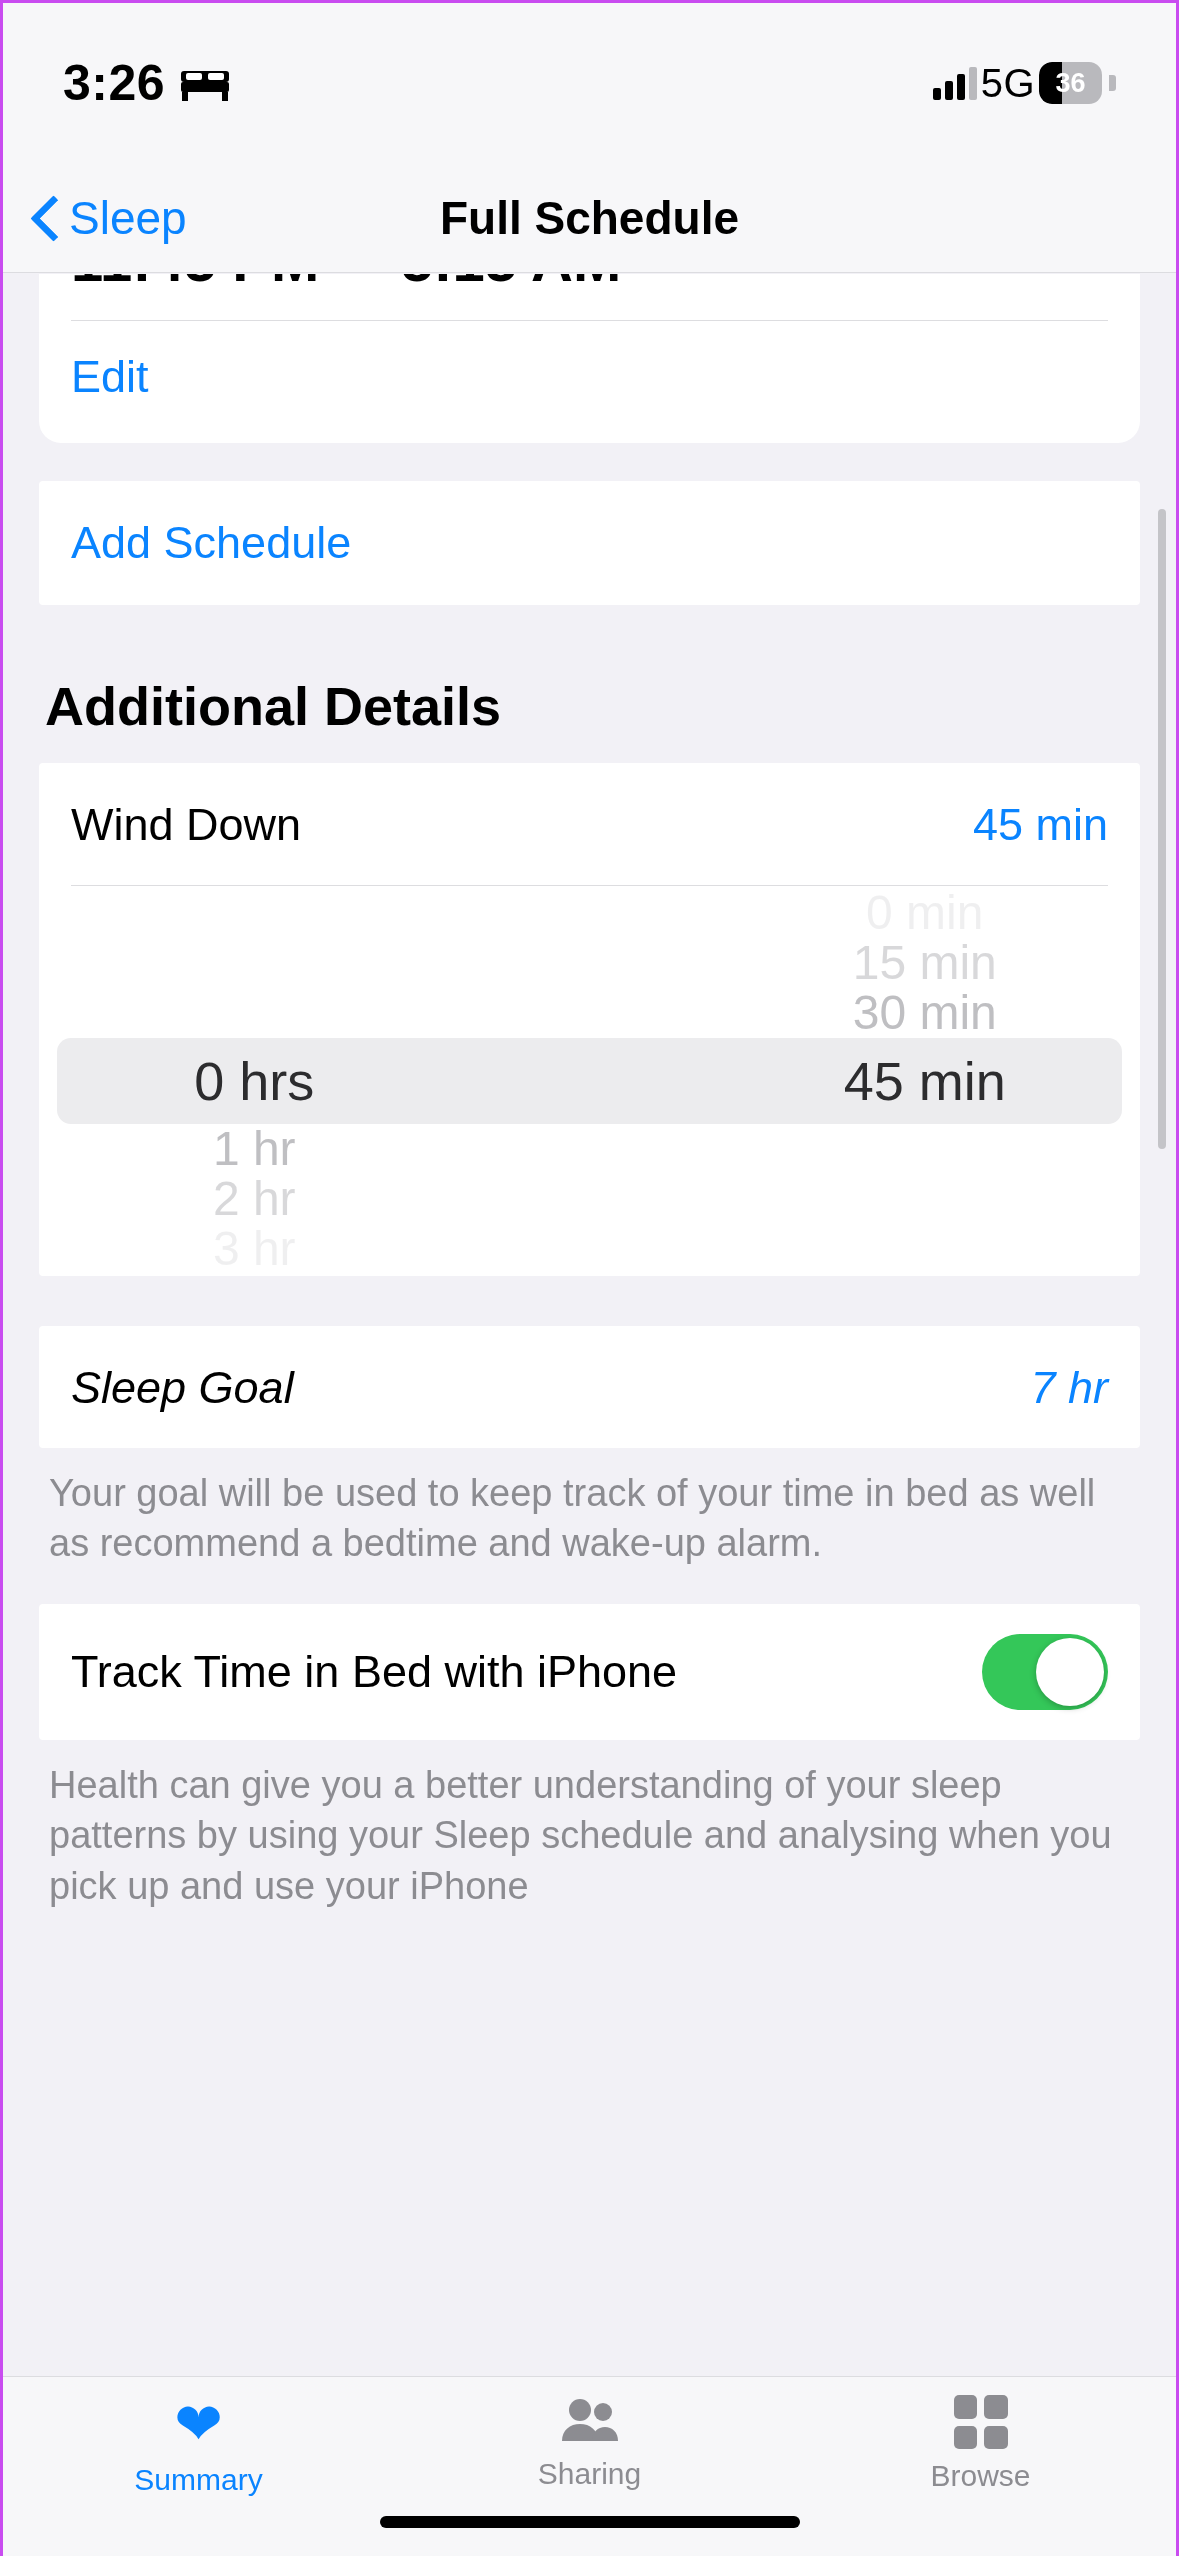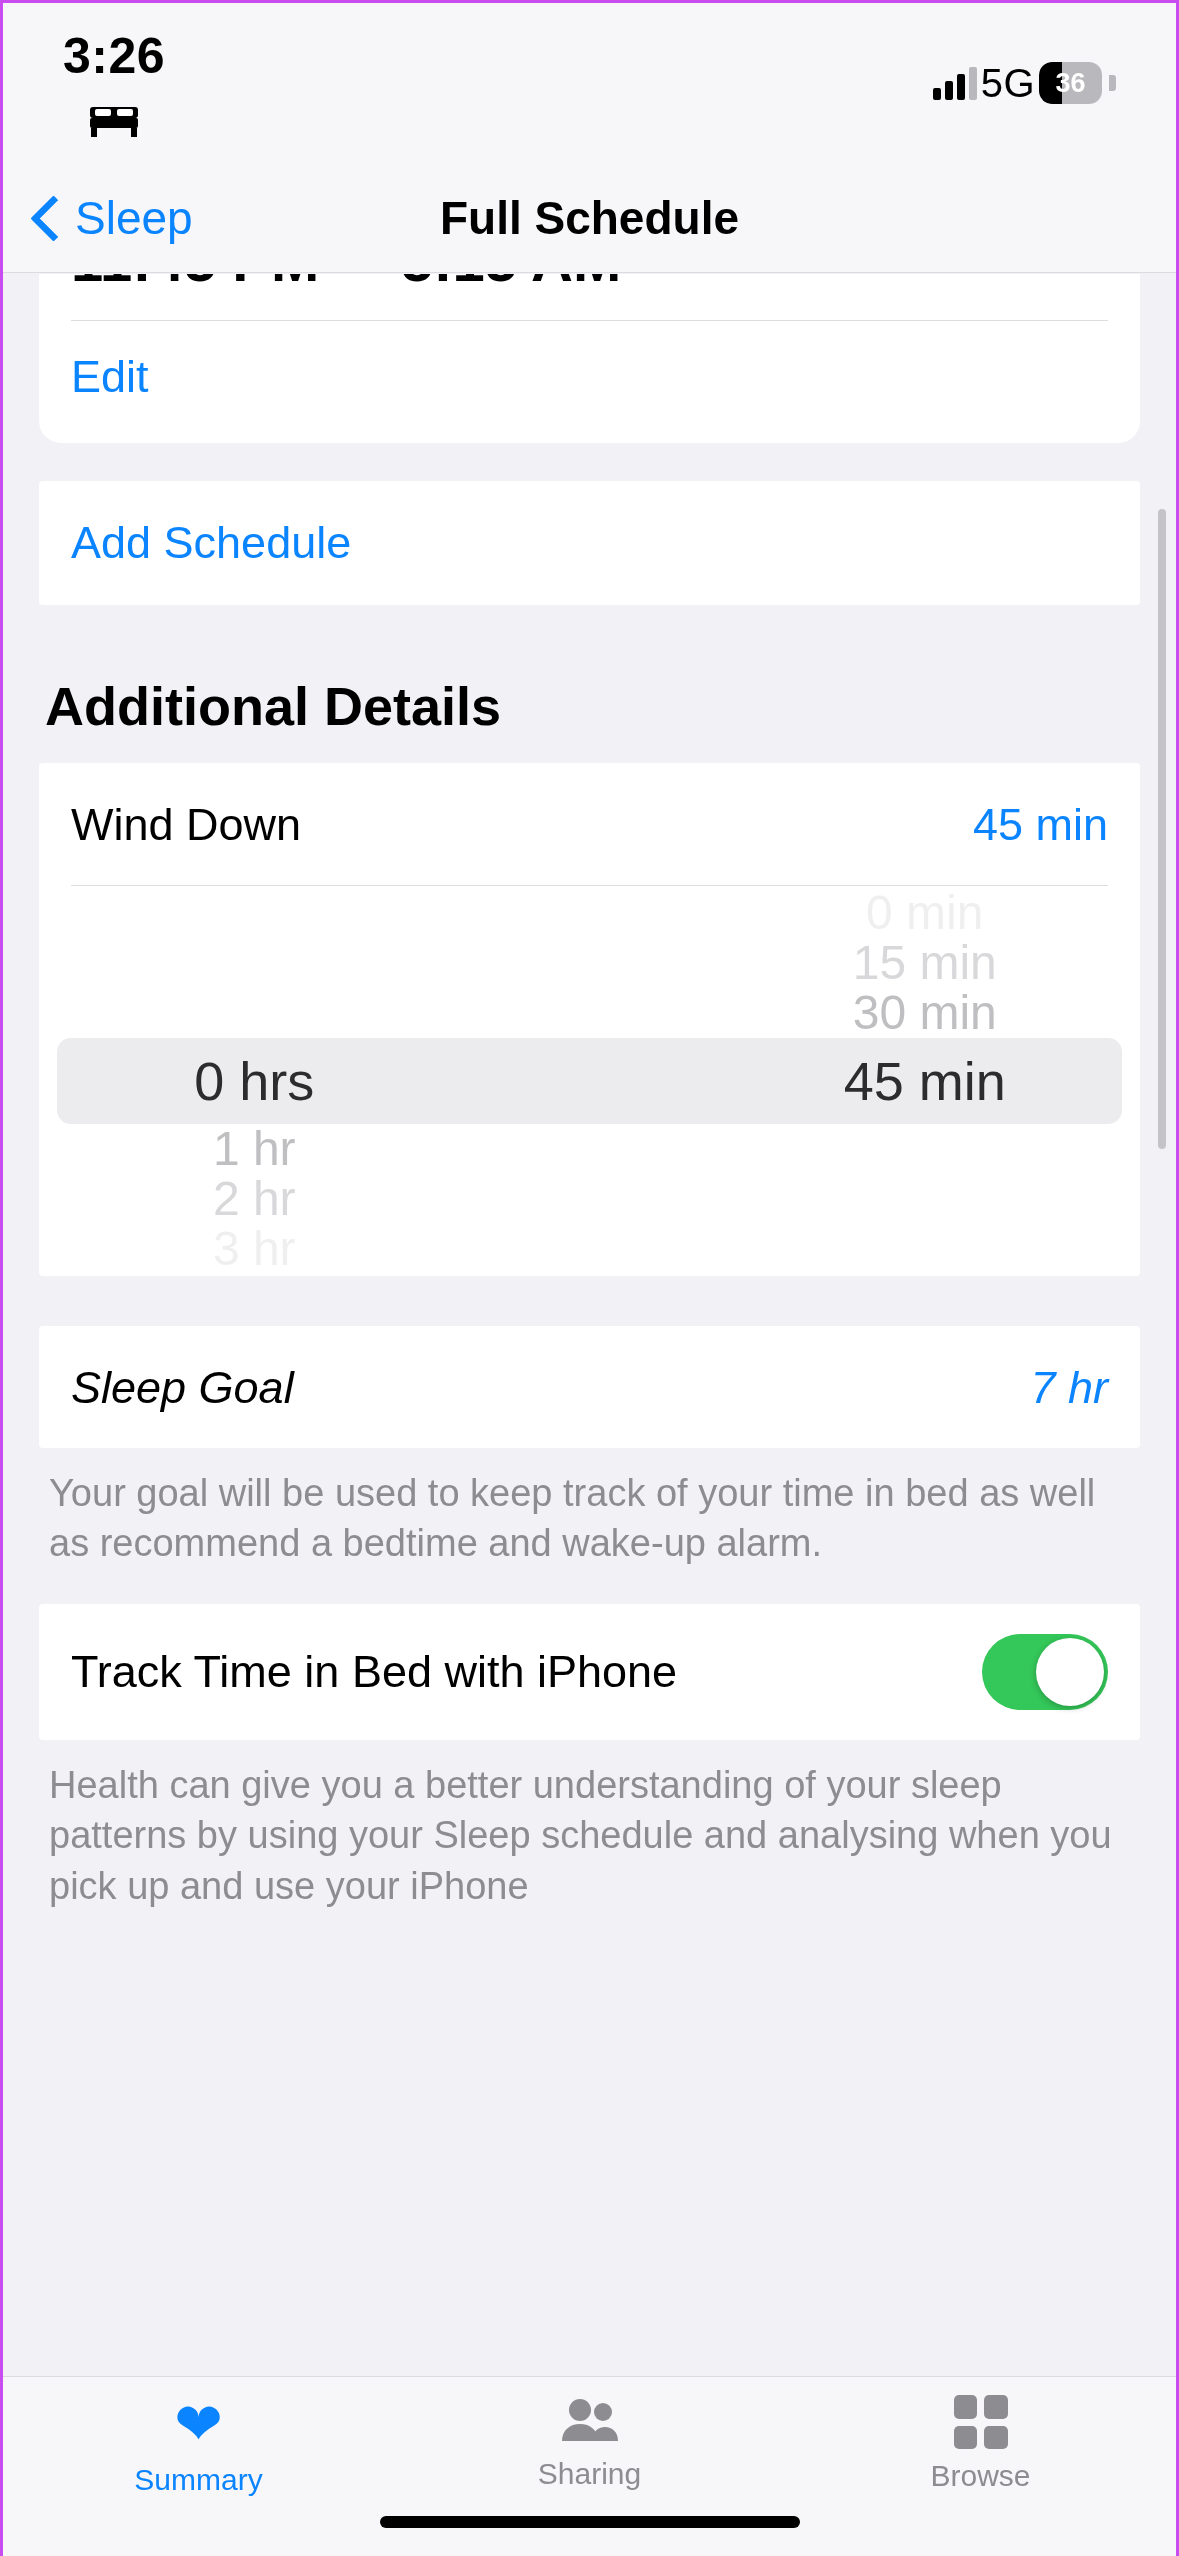--- a/index.html
+++ b/index.html
@@ -19,21 +19,21 @@
     border-top:3px solid #c94cf0;
   }
 
   
   .statusbar{
     position:absolute; top:0; left:0; right:0; height:160px;
     background:#f7f7f9;
     display:flex; align-items:center; justify-content:space-between;
     padding:0 60px;
   }
-  .sb-left{ display:flex; align-items:center; gap:14px;flex-direction:column; }
+  .sb-left{ display:flex; align-items:center; gap:14px; }
   .sb-time{ font-size:50px; font-weight:600; color:#000; letter-spacing:0.5px; }
   .sb-right{ display:flex; align-items:center; gap:4px; }
   .sig{ display:flex; align-items:flex-end; gap:4px; height:34px; }
   .sig i{ display:block; width:8px; background:#000; border-radius:2px; }
   .sig i:nth-child(1){ height:12px; }
   .sig i:nth-child(2){ height:19px; }
   .sig i:nth-child(3){ height:26px; }
   .sig i:nth-child(4){ height:33px; background:#b9b9bd; }
   .net{ font-size:40px; font-weight:500; color:#000; letter-spacing:0.5px; }
   .batt{
@@ -57,21 +57,21 @@
   
   .navbar{
     position:absolute; top:160px; left:0; right:0; height:110px;
     background:#f7f7f9;
     border-bottom:1px solid #dcdce0;
     display:flex; align-items:center;
     z-index:30;
   }
   .nav-back{
     position:absolute; left:30px;
-    display:flex; align-items:center; gap:16px;
+    display:flex; align-items:center; gap:10px;
     color:#0a84ff;
   }
   .chev{ width:26px; height:44px; position:relative; }
   .chev::before{
     content:""; position:absolute; left:4px; top:6px;
     width:26px; height:26px;
     border-left:7px solid #0a84ff; border-bottom:7px solid #0a84ff;
     transform:rotate(45deg);
     border-radius:2px;
   }

